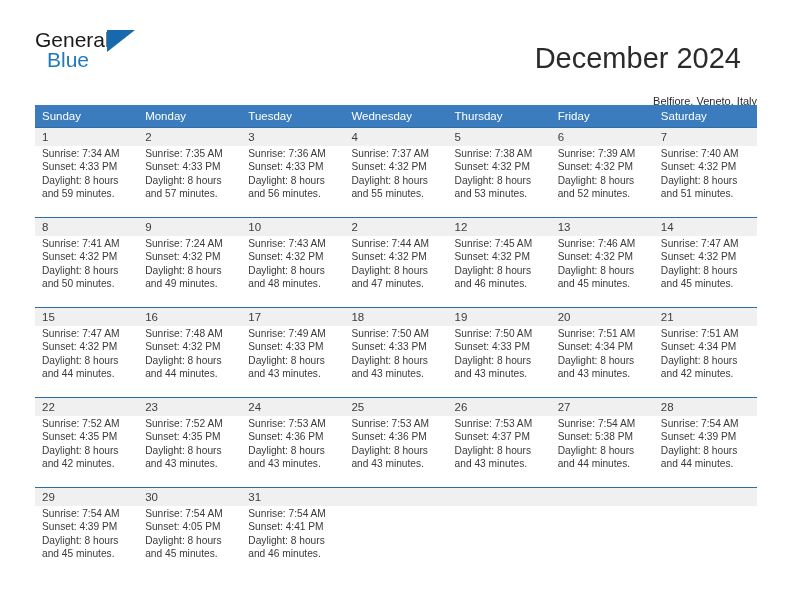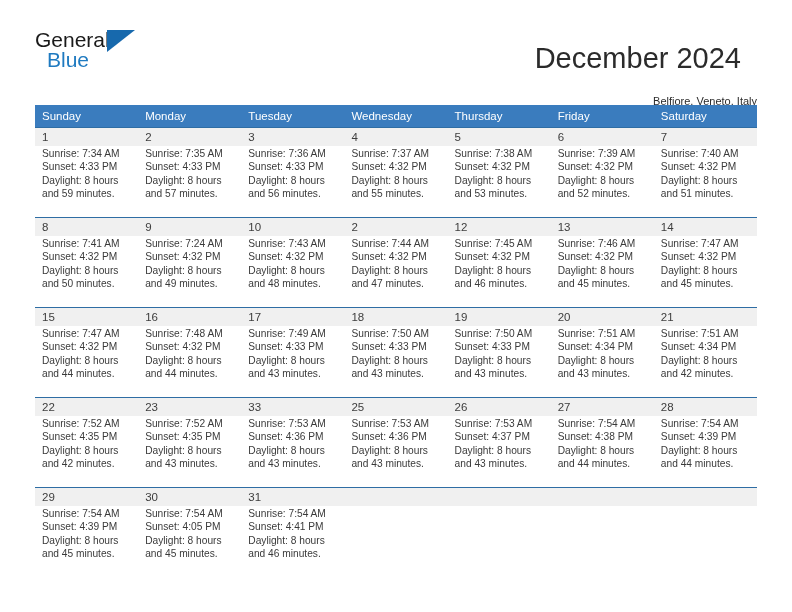--- a/index.html
+++ b/index.html
@@ -377,21 +377,21 @@
           <td>
             <div class="daynum">23</div>
             <div class="cell-body">
               <div>Sunrise: 7:52 AM</div>
               <div>Sunset: 4:35 PM</div>
               <div>Daylight: 8 hours</div>
               <div>and 43 minutes.</div>
             </div>
           </td>
           <td>
-            <div class="daynum">33</div>
+            <div class="daynum">24</div>
             <div class="cell-body">
               <div>Sunrise: 7:53 AM</div>
               <div>Sunset: 4:36 PM</div>
               <div>Daylight: 8 hours</div>
               <div>and 43 minutes.</div>
             </div>
           </td>
           <td>
             <div class="daynum">25</div>
             <div class="cell-body">
@@ -407,21 +407,21 @@
               <div>Sunrise: 7:53 AM</div>
               <div>Sunset: 4:37 PM</div>
               <div>Daylight: 8 hours</div>
               <div>and 43 minutes.</div>
             </div>
           </td>
           <td>
             <div class="daynum">27</div>
             <div class="cell-body">
               <div>Sunrise: 7:54 AM</div>
-              <div>Sunset: 4:38 PM</div>
+              <div>Sunset: 5:38 PM</div>
               <div>Daylight: 8 hours</div>
               <div>and 44 minutes.</div>
             </div>
           </td>
           <td>
             <div class="daynum">28</div>
             <div class="cell-body">
               <div>Sunrise: 7:54 AM</div>
               <div>Sunset: 4:39 PM</div>
               <div>Daylight: 8 hours</div>

